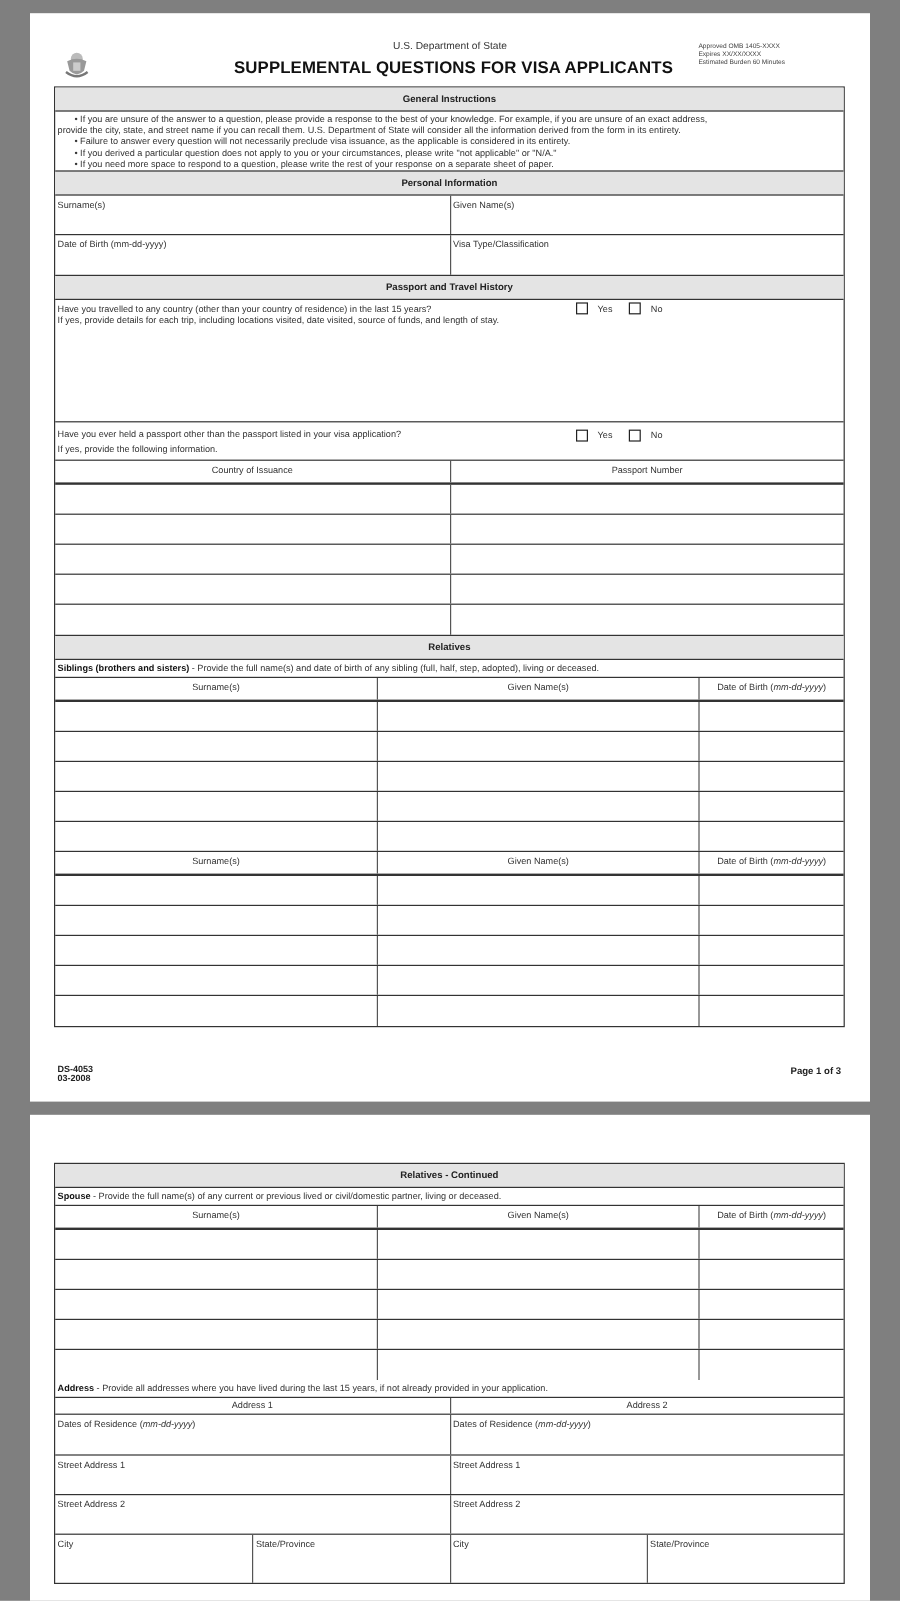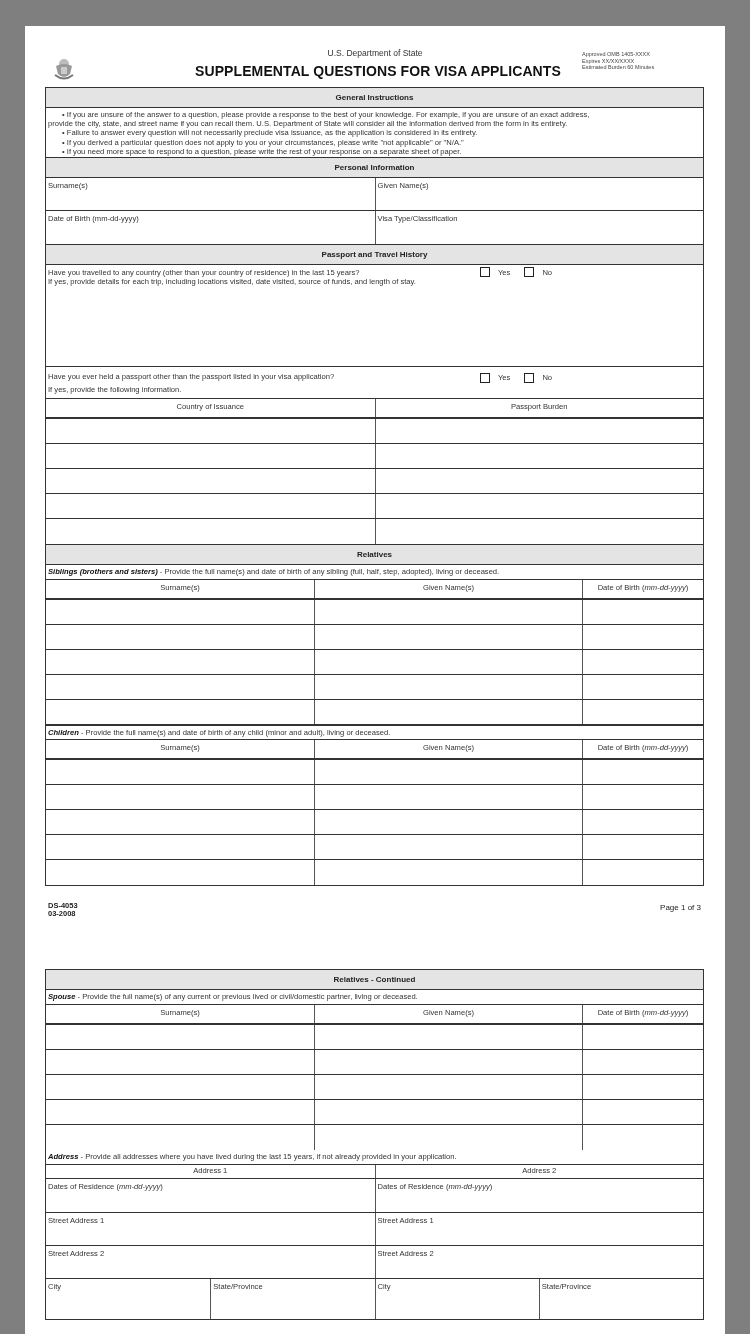--- a/index.html
+++ b/index.html
@@ -7,21 +7,21 @@
     width: 750px; height: 1334px; overflow: hidden;
     background: #7f7f7f;
     font-family: "Liberation Sans", sans-serif;
     color: #222;
     position: relative;
   }
   .page {
     position: absolute; left: 25px; width: 700px;
     background: #fff;
   }
-  #page1 { top: 11px; height: 907px; margin-top: 15px; }
+  #page1 { top: 11px; height: 907px; }
   #page2 { top: 929px; height: 420px; }
 
   .hdr-seal { position: absolute; left: 26px; top: 30px; width: 26px; height: 26px; }
   .hdr-dept { position: absolute; left: 0; width: 700px; top: 22px; text-align: center; font-size: 8.5px; color: #333; }
   .hdr-title { position: absolute; left: 170px; top: 37px; font-size: 14px; font-weight: bold; color: #111; letter-spacing: 0.1px; }
   .hdr-omb { position: absolute; left: 557px; top: 25px; font-size: 5.5px; line-height: 6.5px; color: #444; }
 
   .form { position: absolute; left: 20px; width: 659px; border: 1.5px solid #333; box-sizing: border-box; }
   #form1 { top: 61px; }
   #form2 { top: 40px; }
@@ -35,30 +35,30 @@
   .instr .indent { padding-left: 14px; }
 
   .row { display: flex; border-bottom: 1.5px solid #333; box-sizing: border-box; }
   .row.noborder { border-bottom: none; }
   .cell { box-sizing: border-box; font-size: 7.6px; color: #333; padding: 3px 2px; }
   .cell + .cell { border-left: 1.5px solid #555; }
   .w50 { width: 50%; }
   .w25 { width: 25%; }
   .c1 { width: 268px; } .c2 { width: 268px; } .c3 { flex: 1; }
   .center { text-align: center; }
-  .lbl-bold { font-weight: bold; color: #111; font-style: italic; }
+  .lbl-bold { font-weight: bold; color: #111; }
   .italic { font-style: italic; }
 
   .q { font-size: 7.6px; color: #333; padding: 3px 2px; position: relative; }
   .cbwrap { position: absolute; left: 434px; top: 2px; display: flex; align-items: center; font-size: 7.6px; }
   .cb { width: 10px; height: 10px; border: 1.5px solid #222; box-sizing: border-box; display: inline-block; margin: 0 8px 0 0; }
   .cblabel { margin-right: 14px; }
 
   .footer-left { position: absolute; left: 23px; top: 876px; font-size: 7.5px; font-weight: bold; line-height: 8px; color: #222; }
-  .footer-right { position: absolute; right: 24px; top: 877px; font-size: 8px; font-weight: normal; color: #222; }
+  .footer-right { position: absolute; right: 24px; top: 877px; font-size: 8px; font-weight: bold; color: #222; }
 </style>
 </head>
 <body>
 
 <div class="page" id="page1">
   <svg class="hdr-seal" viewBox="0 0 26 26">
     <circle cx="13" cy="8" r="5" fill="#bbb"></circle>
     <path d="M5 10 Q13 6 21 10 L19 18 Q13 24 7 18 Z" fill="#999"></path>
     <rect x="10" y="11" width="6" height="7" fill="#ccc"></rect>
     <path d="M4 19 Q13 26 22 19" stroke="#777" stroke-width="2" fill="none"></path>
@@ -70,21 +70,21 @@
     <div>Expires XX/XX/XXXX</div>
     <div>Estimated Burden 60 Minutes</div>
   </div>
 
   <div class="form" id="form1">
 
     <div class="sec-head first">General Instructions</div>
     <div class="instr">
       <div class="indent">• If you are unsure of the answer to a question, please provide a response to the best of your knowledge. For example, if you are unsure of an exact address,</div>
       <div>provide the city, state, and street name if you can recall them. U.S. Department of State will consider all the information derived from the form in its entirety.</div>
-      <div class="indent">• Failure to answer every question will not necessarily preclude visa issuance, as the application is considered in its entirety.</div>
+      <div class="indent">• Failure to answer every question will not necessarily preclude visa issuance, as the applicable is considered in its entirety.</div>
       <div class="indent">• If you derived a particular question does not apply to you or your circumstances, please write "not applicable" or "N/A."</div>
       <div class="indent">• If you need more space to respond to a question, please write the rest of your response on a separate sheet of paper.</div>
     </div>
 
     <div class="sec-head">Personal Information</div>
     <div class="row" style="height:33px">
       <div class="cell w50">Surname(s)</div>
       <div class="cell w50">Given Name(s)</div>
     </div>
     <div class="row noborder" style="height:33px">
@@ -108,21 +108,21 @@
       <div>If yes, provide the following information.</div>
       <div class="cbwrap" style="top:4px">
         <span class="cb"></span>
         <span class="cblabel">Yes</span>
         <span class="cb"></span>
         <span class="cblabel">No</span>
       </div>
     </div>
     <div class="row" style="height:20px; border-bottom-width:2.5px">
       <div class="cell w50 center">Country of Issuance</div>
-      <div class="cell w50 center">Passport Burden</div>
+      <div class="cell w50 center">Passport Number</div>
     </div>
     <div id="passport-rows">
         <div class="row" style="height: 25px;">
           <div class="cell w50"></div>
           <div class="cell w50"></div>
         </div>
         <div class="row" style="height: 25px;">
           <div class="cell w50"></div>
           <div class="cell w50"></div>
         </div>
@@ -170,23 +170,20 @@
           <div class="cell c2"></div>
           <div class="cell c3"></div>
         </div>
         <div class="row" style="height: 25px;">
           <div class="cell c1"></div>
           <div class="cell c2"></div>
           <div class="cell c3"></div>
         </div>
       </div>
 
-    <div class="row" style="height:15px; border-top:1px solid #333">
-      <div class="cell" style="padding:2px"><span class="lbl-bold">Children</span><span> - Provide the full name(s) and date of birth of any child (minor and adult), living or deceased.</span></div>
-    </div>
     <div class="row" style="height:20px; border-bottom-width:2.5px">
       <div class="cell c1 center">Surname(s)</div>
       <div class="cell c2 center">Given Name(s)</div>
       <div class="cell c3 center"><span>Date of Birth (</span><span class="italic">mm-dd-yyyy</span><span>)</span></div>
     </div>
     <div class="rows3 last">
         <div class="row" style="height: 25px;">
           <div class="cell c1"></div>
           <div class="cell c2"></div>
           <div class="cell c3"></div>

